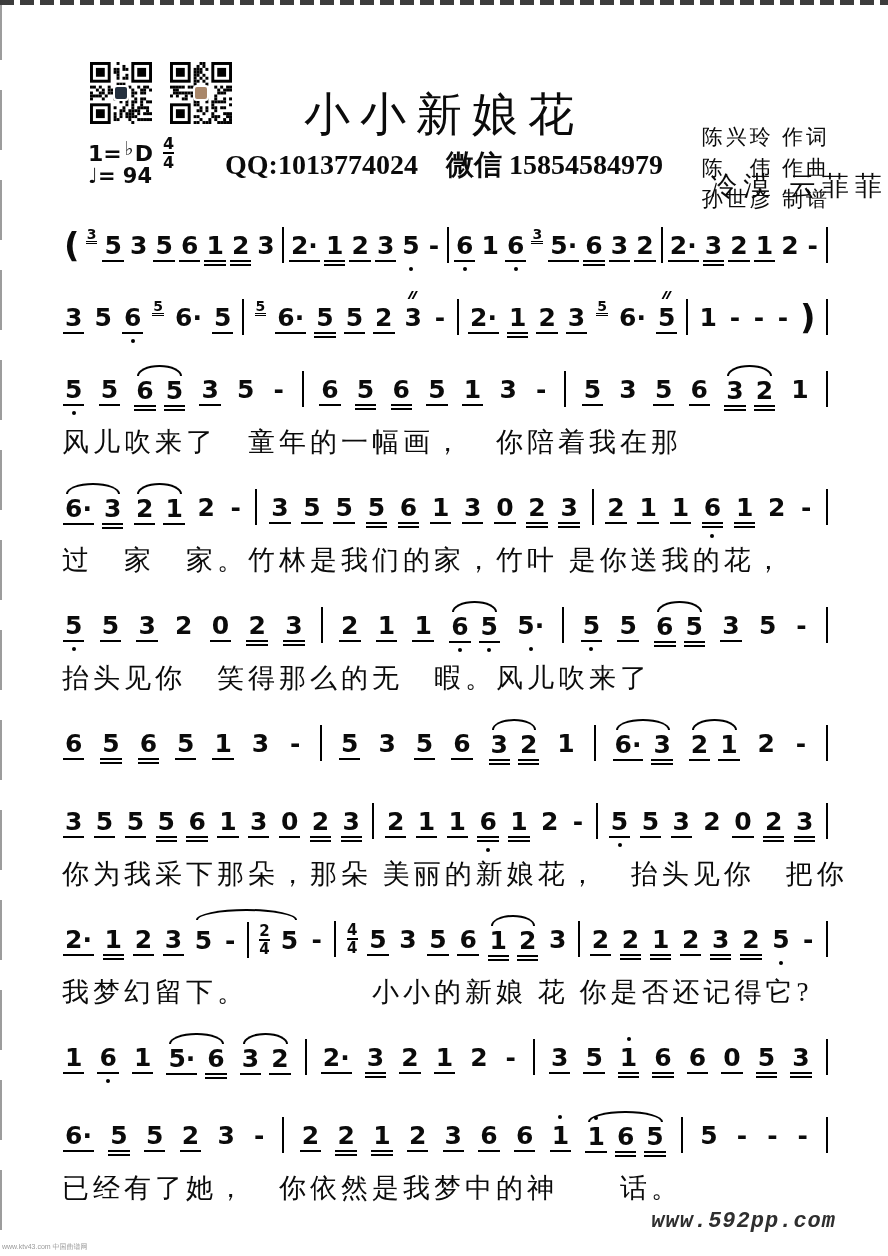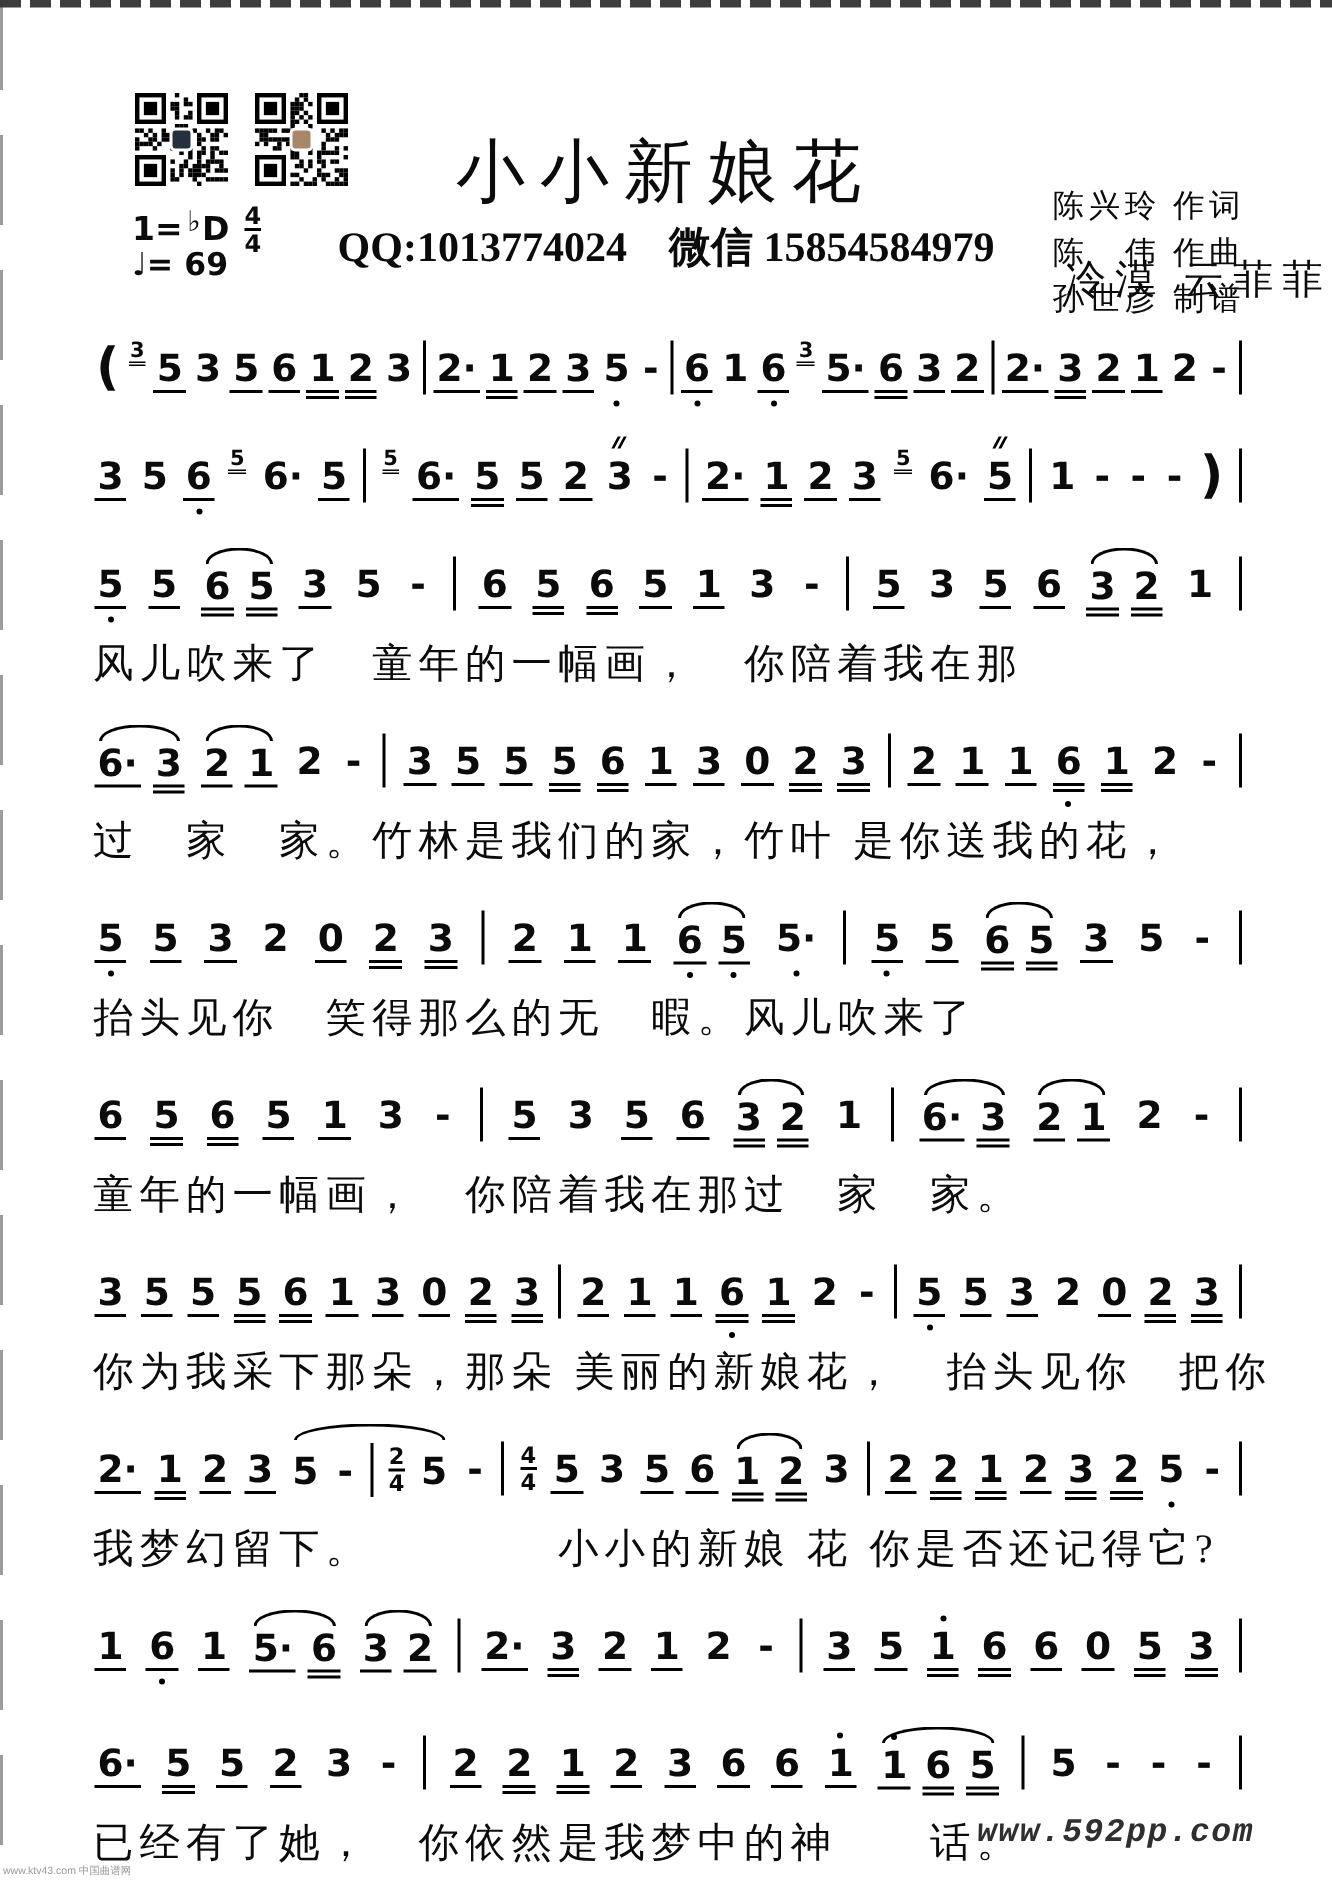--- a/index.html
+++ b/index.html
@@ -334,21 +334,21 @@
 
   <div class="keysig">
     <span>1=</span>
       <span class="flat">♭</span>
       <span>D</span>
     <span class="meter">
         <span>4</span>
         <b>4</b>
       </span>
   </div>
-  <div class="tempo"><span>♩</span><span>= 69</span></div>
+  <div class="tempo"><span>♩</span><span>= 94</span></div>
 
   <div class="title">小小新娘花</div>
   <div class="contact">QQ:1013774024　微信 15854584979</div>
   <div class="singers">冷漠 云菲菲</div>
 
   <div class="credits">
     <div>陈兴玲 作词</div>
     <div>陈　伟 作曲</div>
     <div>孙世彦 制谱</div>
   </div>
@@ -555,21 +555,20 @@
             <span class="tk"><span>3</span><span class="u u1"></span><span class="u u2"></span></span>
           </span>
           <span class="arc">
             <span class="tk"><span>2</span><span class="u u1"></span></span>
             <span class="tk"><span>1</span><span class="u u1"></span></span>
           </span>
           <span class="tk"><span>2</span></span>
           <span class="dash">-</span>
           <span class="bar"></span>
         </div>
-        <div class="lyrics">童年的一幅画，　你陪着我在那过　家　家。</div>
       </div>
       <div class="system">
         <div class="notes-row">
           <span class="tk"><span>3</span><span class="u u1"></span></span>
           <span class="tk"><span>5</span><span class="u u1"></span></span>
           <span class="tk"><span>5</span><span class="u u1"></span></span>
           <span class="tk"><span>5</span><span class="u u1"></span><span class="u u2"></span></span>
           <span class="tk"><span>6</span><span class="u u1"></span><span class="u u2"></span></span>
           <span class="tk"><span>1</span><span class="u u1"></span></span>
           <span class="tk"><span>3</span><span class="u u1"></span></span>

